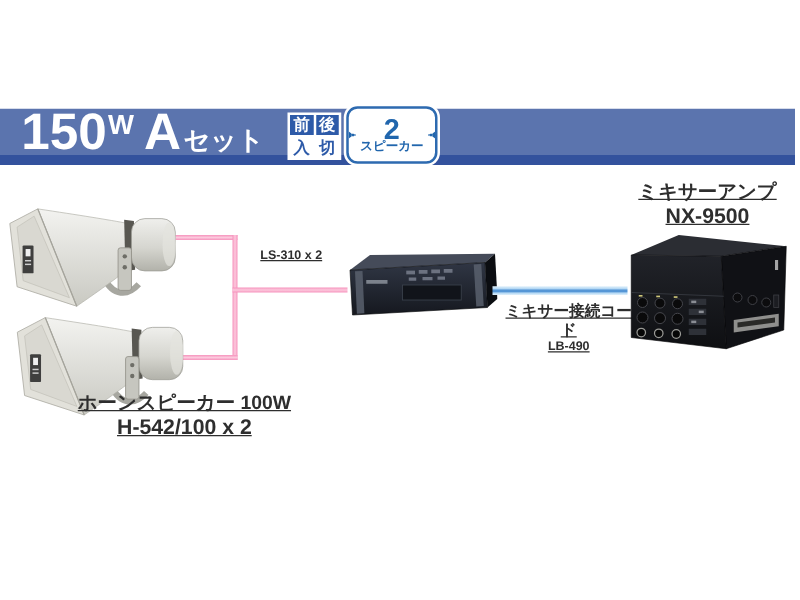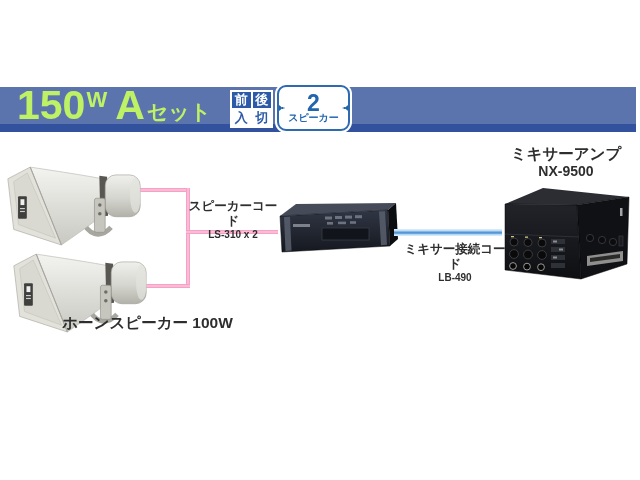--- a/index.html
+++ b/index.html
@@ -3,21 +3,21 @@
 <meta charset="utf-8">
 <style>
   html,body{margin:0;padding:0;background:#fff;}
   .stage{position:relative;width:640px;height:480px;background:#ffffff;overflow:hidden;
          font-family:"Liberation Sans",sans-serif;}
   .abs{position:absolute;}
 
   
   .banner{position:absolute;left:0;top:87px;width:636px;height:37px;
           background:#5b74ae;border-bottom:8px solid #33529d;}
-  .title{position:absolute;left:17px;top:-5px;color:#bef264;font-weight:bold;white-space:nowrap;}
+  .title{position:absolute;left:17px;top:-5px;color:#ffffff;font-weight:bold;white-space:nowrap;}
   .t-num{font-size:41px;letter-spacing:0px;}
   .t-sup{font-size:22px;position:relative;top:-12px;margin-left:1px;}
   .t-set{font-size:41px;margin-left:8px;}
   .t-suffix{font-size:21px;margin-left:2px;}
 
   .toggle-badge{position:absolute;left:230px;top:3px;width:39px;background:#fff;
                 padding:2px;display:grid;grid-template-columns:1fr 1fr;gap:2px;}
   .tb-cell{height:16px;line-height:16px;text-align:center;font-size:13px;font-weight:bold;}
   .tb-top{background:#2d5aa8;color:#fff;}
   .tb-bottom{background:#fff;color:#2d5aa8;}
@@ -30,27 +30,27 @@
   .spk-small{font-size:10px;font-weight:bold;color:#2166ad;white-space:nowrap;}
 
   
   .pink{position:absolute;background:#f89fc5;}
   .pink.h{height:4px;background:linear-gradient(180deg,#f693bd 0,#fcc9dd 50%,#f693bd 100%);}
   .pink.v{width:4px;background:linear-gradient(90deg,#f693bd 0,#fcc9dd 50%,#f693bd 100%);}
   .bluecord{position:absolute;left:394px;top:229px;width:108px;height:7px;
             background:linear-gradient(180deg,#e2f1fb 0,#b3d7f4 28%,#5596d6 44%,#5596d6 60%,#b3d7f4 78%,#e2f1fb 100%);}
 
   
-  .lbl{position:absolute;text-align:center;color:#2e2e2e;font-weight:bold;line-height:1.18;}
+  .lbl{position:absolute;text-align:center;color:#2e2e2e;font-weight:bold;line-height:1.18;text-decoration:underline;}
   .lbl .l1{display:block;}
   .lbl .l2{display:block;}
   .lbl-cord{font-size:12.5px;}
   .lbl-cord .l2{font-size:10px;}
   .lbl-device{font-size:15.5px;}
-  .lbl-device .l2{font-size:14px;}
+  .lbl-device .l2{font-size:17px;}
 </style>
 </head>
 <body>
 
 <div class="stage">
 
   <svg width="0" height="0" style="position:absolute" aria-hidden="true">
     <defs>
       <linearGradient id="g-cone" x1="0" y1="0" x2="0" y2="1">
         <stop offset="0" stop-color="#f3f3f0"></stop>
@@ -118,24 +118,24 @@
 
   <svg class="abs" style="left:2px;top:166px" width="146" height="83" viewBox="0 0 150 85">
       <use href="#horn-speaker"></use>
     </svg>
   <svg class="abs" style="left:8px;top:253px" width="146" height="83" viewBox="0 0 150 85">
       <use href="#horn-speaker"></use>
     </svg>
 
   <div class="lbl lbl-device" style="left:30px;top:314px;width:235px;">
     <span class="l1">ホーンスピーカー 100W</span>
+    <span class="l2">H-542/100 x 2</span>
   </div>
 
   <div class="lbl lbl-cord" style="left:183px;top:199px;width:100px;">
-    <span class="l1">スピーカーコード</span>
     <span class="l2">LS-310 x 2</span>
   </div>
 
   <svg class="abs" style="left:276px;top:199px" width="122" height="58" viewBox="0 0 122 58">
     <defs>
       <linearGradient id="g-pafront" x1="0" y1="0" x2="0" y2="1">
         <stop offset="0" stop-color="#303644"></stop>
           <stop offset="1" stop-color="#15181f"></stop>
       </linearGradient>
     </defs>

